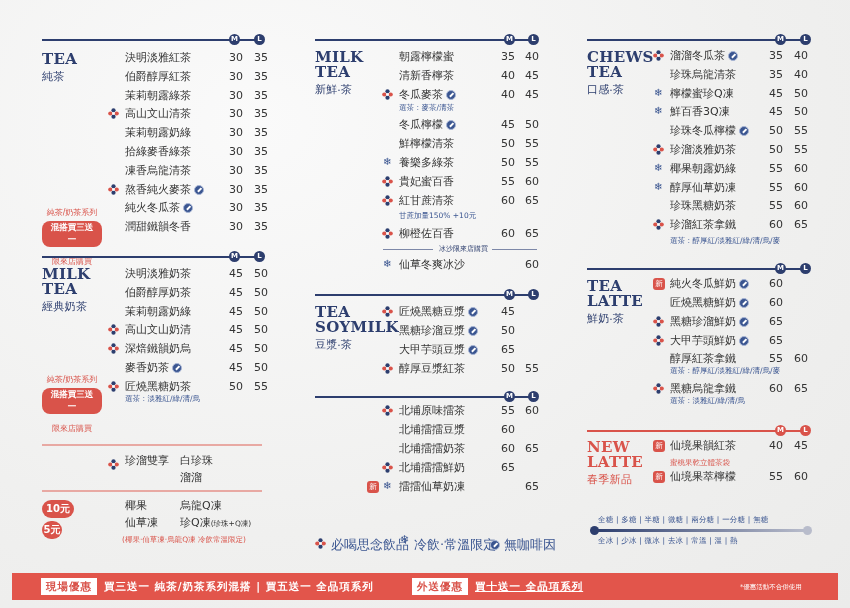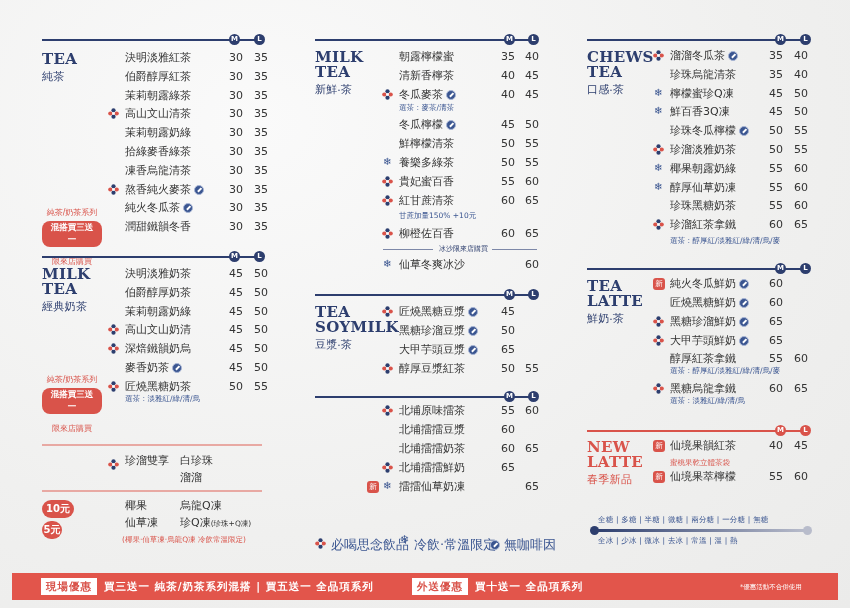--- a/index.html
+++ b/index.html
@@ -629,16 +629,16 @@
   <div class="scale-top" style="left:598px;top:515px;">全糖 | 多糖 | 半糖 | 微糖 | 兩分糖 | 一分糖 | 無糖</div>
   <div class="scale-dot" style="left:590px;top:526px;background:#2d3e6e;"></div>
   <div class="scale-line" style="left:595px;top:529px;width:210px;"></div>
   <div class="scale-dot" style="left:803px;top:526px;background:#b8bccb;"></div>
   <div class="scale-bot" style="left:598px;top:536px;">全冰 | 少冰 | 微冰 | 去冰 |  常溫  |   溫   |   熱</div>
 
   <div class="bottom-bar">
     <div class="bb-tag" style="left:29px;">現場優惠</div>
     <div class="bb-text" style="left:92px;">買三送一 純茶/奶茶系列混搭 | 買五送一 全品項系列</div>
     <div class="bb-tag" style="left:400px;">外送優惠</div>
-    <div class="bb-text" style="left:463px;">買十送一 全品項系列</div>
+    <div class="bb-text" style="left:463px;text-decoration:underline;">買十送一 全品項系列</div>
     <div class="bb-note" style="left:728px;">*優惠活動不合併使用</div>
   </div>
 </div>
 
 </body></html>

